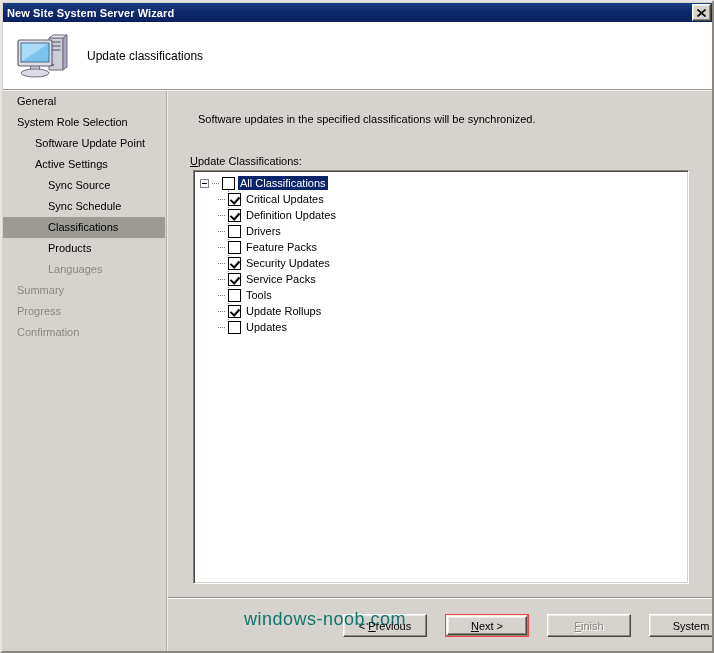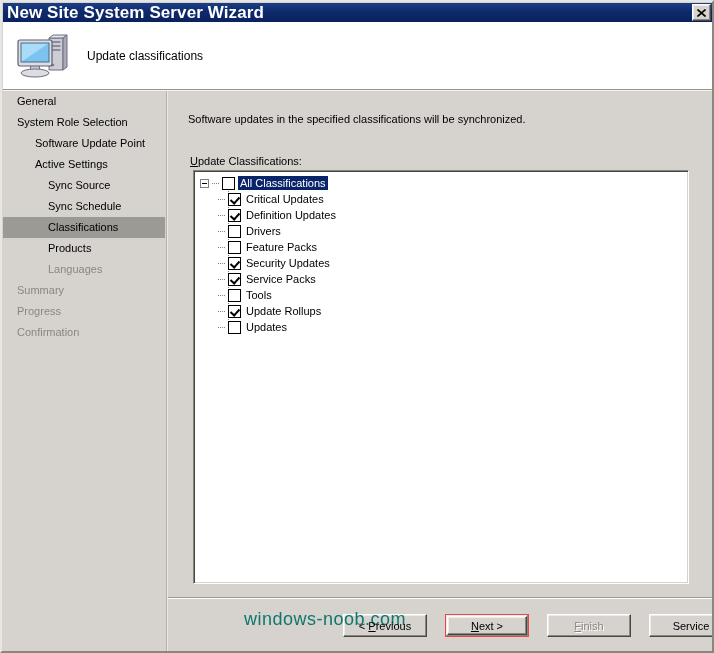--- a/index.html
+++ b/index.html
@@ -34,21 +34,21 @@
     width: 710px;
     height: 19px;
     background: linear-gradient(to bottom, #1c3f85 0%, #0e2a6b 45%, #0a2160 100%);
     display: flex;
     align-items: center;
     padding: 0 2px 0 4px;
     box-sizing: border-box;
   }
   #title-text {
     color: #ffffff;
-    font-size: 17px;
+    font-size: 11px;
     font-weight: bold;
     letter-spacing: 0.1px;
     white-space: nowrap;
     flex: 1;
   }
   #close-btn {
     width: 17px;
     height: 15px;
     background: #d6d3ce;
     border: 1px solid;
@@ -151,21 +151,21 @@
 
   
   #content {
     position: absolute;
     left: 165px; top: 0;
     width: 545px;
     height: 561px;
   }
   #desc-text {
     position: absolute;
-    left: 20px; top: 22px;
+    left: 30px; top: 22px;
     font-size: 11px;
     color: #000000;
     white-space: nowrap;
     text-align: right;
   }
   #group-label {
     position: absolute;
     left: 22px; top: 64px;
     font-size: 11px;
     color: #000000;
@@ -498,21 +498,21 @@
           <span class="lbl"><span>&lt; </span><span class="accel">P</span><span>revious</span></span>
         </div>
         <div class="btn default">
           <span class="inner"></span>
           <span class="lbl"><span class="accel">N</span><span>ext &gt;</span></span>
         </div>
         <div class="btn disabled">
           <span class="lbl"><span class="accel">F</span><span>inish</span></span>
         </div>
         <div class="btn">
-          <span class="lbl">Service</span>
+          <span class="lbl">System</span>
         </div>
       </div>
 
     </div>
   </div>
 
   <div id="watermark">windows-noob.com</div>
 
 </div>
 

